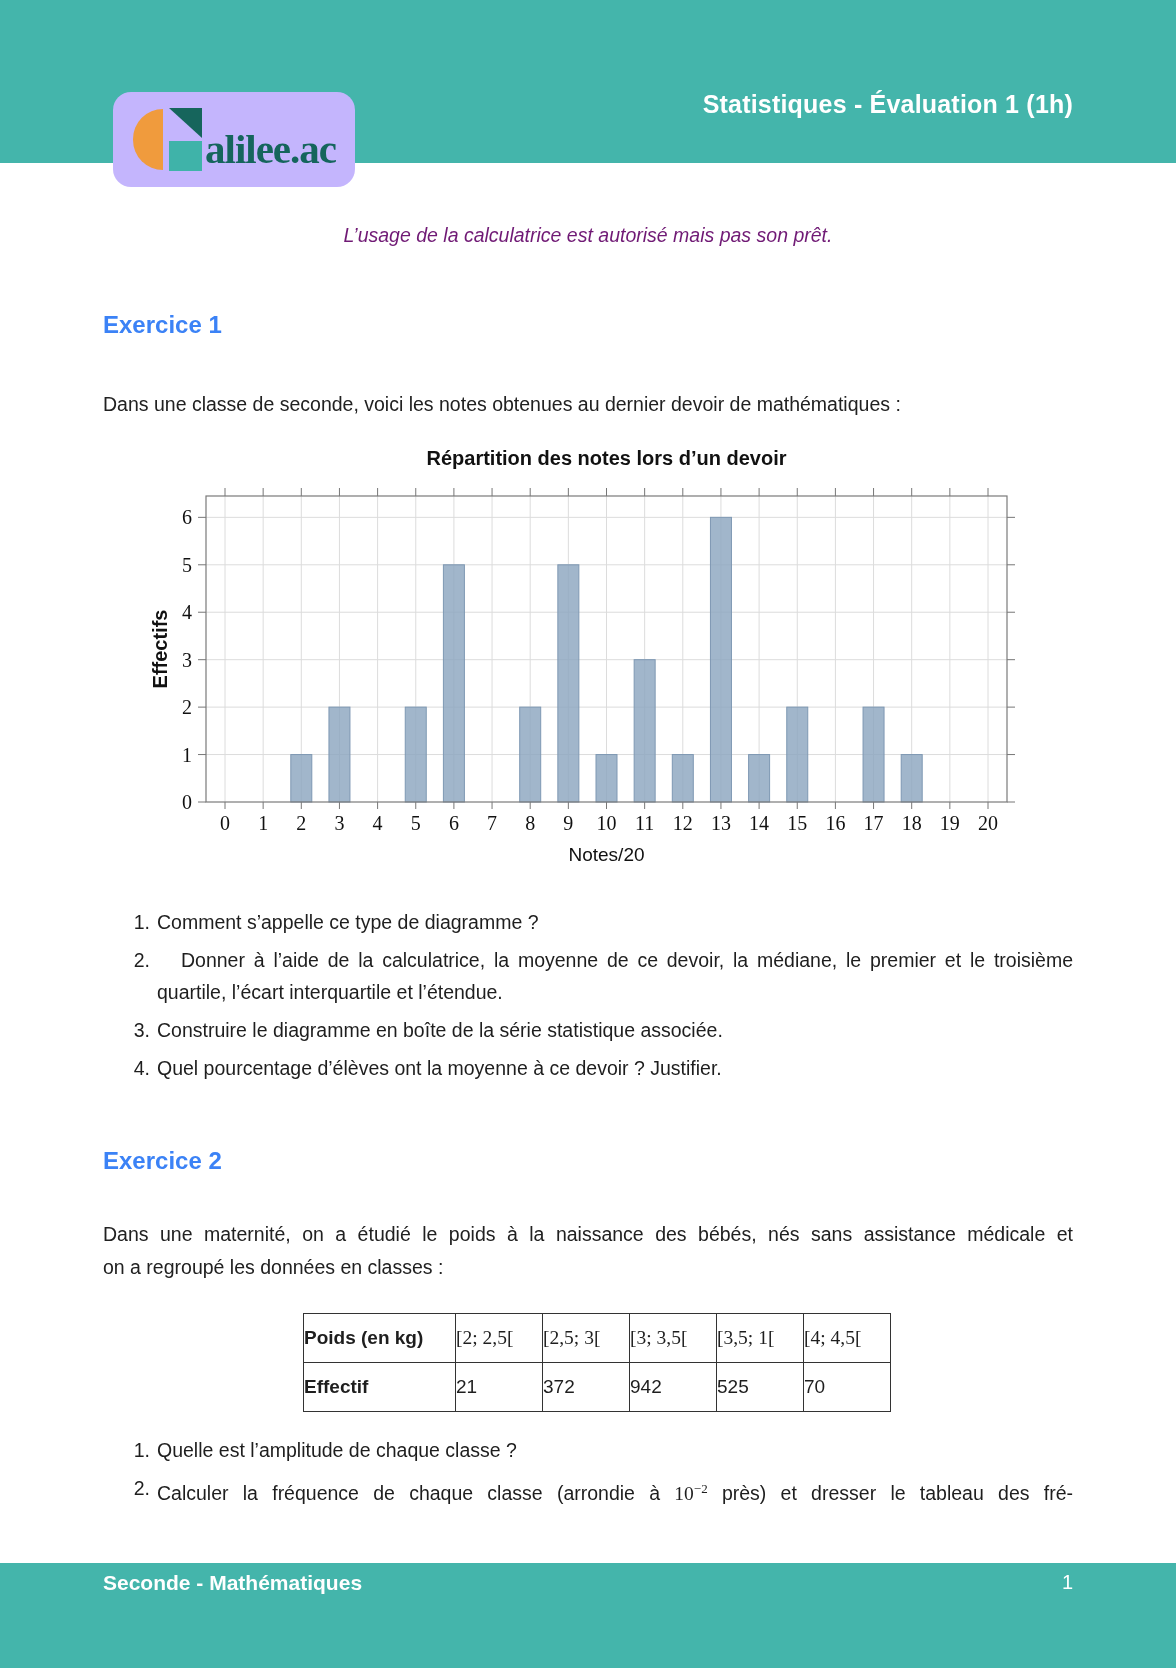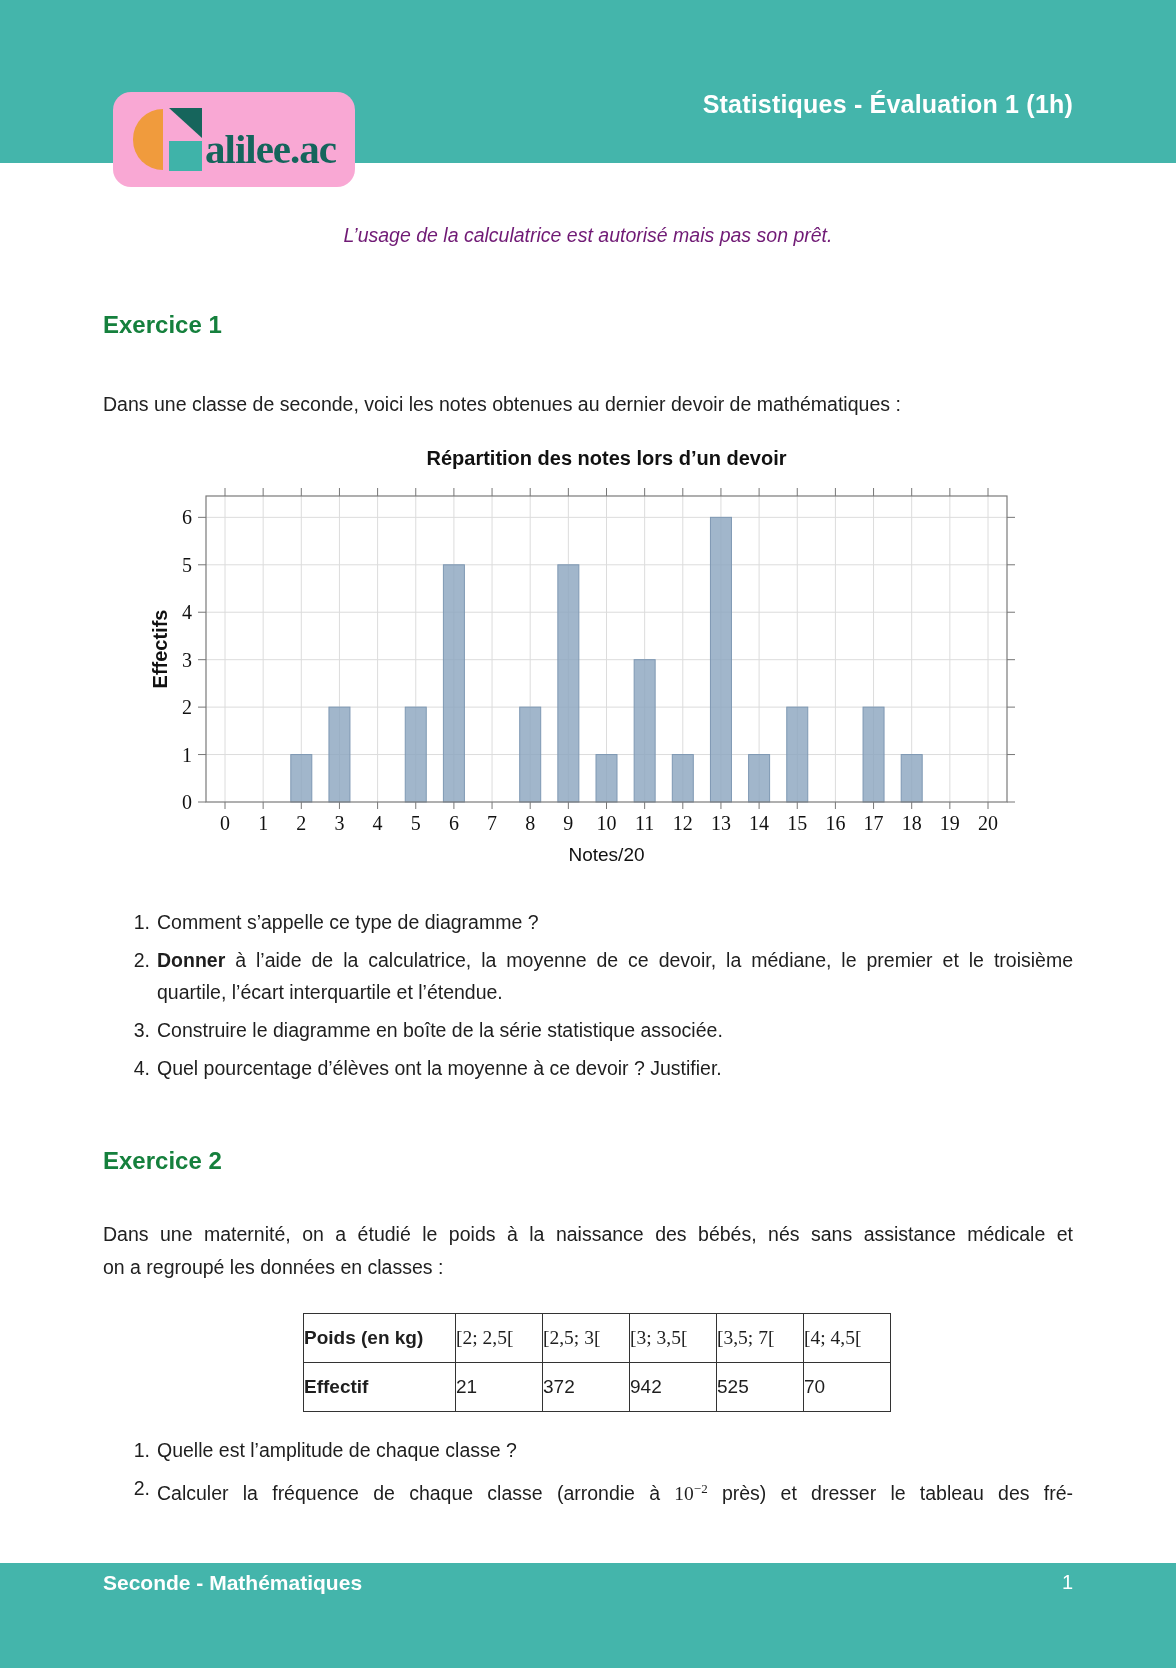--- a/index.html
+++ b/index.html
@@ -9,29 +9,29 @@
 
   
   .band { position:absolute; left:0; right:0; background:#44b5ab; }
   .header-band { top:0; height:163px; }
   .footer-band { top:1563px; height:105px; }
   .header-title { position:absolute; right:103px; top:90px; color:#ffffff; font-size:25px; font-weight:bold; letter-spacing:.2px; }
   .footer-left { position:absolute; left:103px; top:1571px; color:#ffffff; font-size:21px; font-weight:bold; }
   .footer-page { position:absolute; right:103px; top:1571px; color:#ffffff; font-size:20px; }
 
   
-  .logo-card { position:absolute; left:113px; top:92px; width:242px; height:95px; background:#f9a8d4; border-radius:18px; }
+  .logo-card { position:absolute; left:113px; top:92px; width:242px; height:95px; background:#c4b5fd; border-radius:18px; }
   .logo-halfdisc { position:absolute; left:20px; top:17px; width:30px; height:61px; background:#f09b3d; border-radius:30px 0 0 30px; }
   .logo-triangle { position:absolute; left:56px; top:16px; width:33px; height:30px; background:#16655c; clip-path:polygon(0 0,100% 0,100% 100%); }
   .logo-square { position:absolute; left:56px; top:49px; width:33px; height:30px; background:#3fb3a9; }
   .logo-text { position:absolute; left:92px; top:33px; font-family:"Liberation Serif", serif; font-weight:bold; font-size:41px; color:#15655c; letter-spacing:-1px; }
 
   .note { position:absolute; left:0; right:0; top:224px; text-align:center; font-style:italic; font-size:19.5px; color:#701a75; }
 
-  .ex-heading { position:absolute; left:103px; color:#15803d; font-size:24px; font-weight:bold; }
+  .ex-heading { position:absolute; left:103px; color:#3b82f6; font-size:24px; font-weight:bold; }
   .h-ex1 { top:311px; }
   .h-ex2 { top:1147px; }
 
   .para { position:absolute; left:103px; width:970px; font-size:19.5px; line-height:33px; color:#212121; }
   .p-ex1 { top:388px; }
   .p-ex2 { top:1218px; }
   .jfull { text-align:justify; text-align-last:justify; }
 
   .chart-wrap { position:absolute; left:140px; top:420px; width:900px; height:448px; }
   .chart-wrap svg { display:block; }
@@ -39,21 +39,21 @@
   .tick { font-family:"Liberation Serif", serif; font-size:20px; fill:#111; }
   .ct-ylab { font-family:"Liberation Sans", sans-serif; font-weight:bold; font-size:20px; fill:#111; }
   .ct-xlab { font-family:"Liberation Sans", sans-serif; font-size:19px; fill:#111; }
 
   .qlist { position:absolute; left:130px; width:943px; }
   .list1 { top:906px; }
   .list2 { top:1434px; }
   .qitem { display:flex; margin-bottom:6px; }
   .qnum { width:20px; flex:none; text-align:right; font-size:19.5px; line-height:32px; margin-right:7px; }
   .qbody { flex:1; font-size:19.5px; line-height:32px; }
-  .qbody .bold { font-weight:bold; }
+  .qbody .bold { font-weight:normal;margin-left:24px; }
   .mathn { font-family:"Liberation Serif", serif; }
   .mathn sup { font-size:13px; }
 
   .tbl { position:absolute; left:303px; top:1313px; border-collapse:collapse; }
   .tbl td { border:1.5px solid #333; text-align:left; vertical-align:middle; height:49px; font-size:19px; }
   .tbl .c0 { width:152px; font-weight:bold; }
   .tbl .cv { width:87px; }
   .tbl .interval { font-family:"Liberation Serif", serif; font-size:19.5px; }
 </style>
 </head>
@@ -238,21 +238,21 @@
     <div>on a regroupé les données en classes :</div>
   </div>
 
   <table class="tbl">
     <tbody>
       <tr>
         <td class="c0">Poids (en kg)</td>
         <td class="cv interval">[2; 2,5[</td>
         <td class="cv interval">[2,5; 3[</td>
         <td class="cv interval">[3; 3,5[</td>
-        <td class="cv interval">[3,5; 7[</td>
+        <td class="cv interval">[3,5; 1[</td>
         <td class="cv interval">[4; 4,5[</td>
       </tr>
       <tr>
         <td class="c0">Effectif</td>
         <td class="cv">21</td>
         <td class="cv">372</td>
         <td class="cv">942</td>
         <td class="cv">525</td>
         <td class="cv">70</td>
       </tr>

